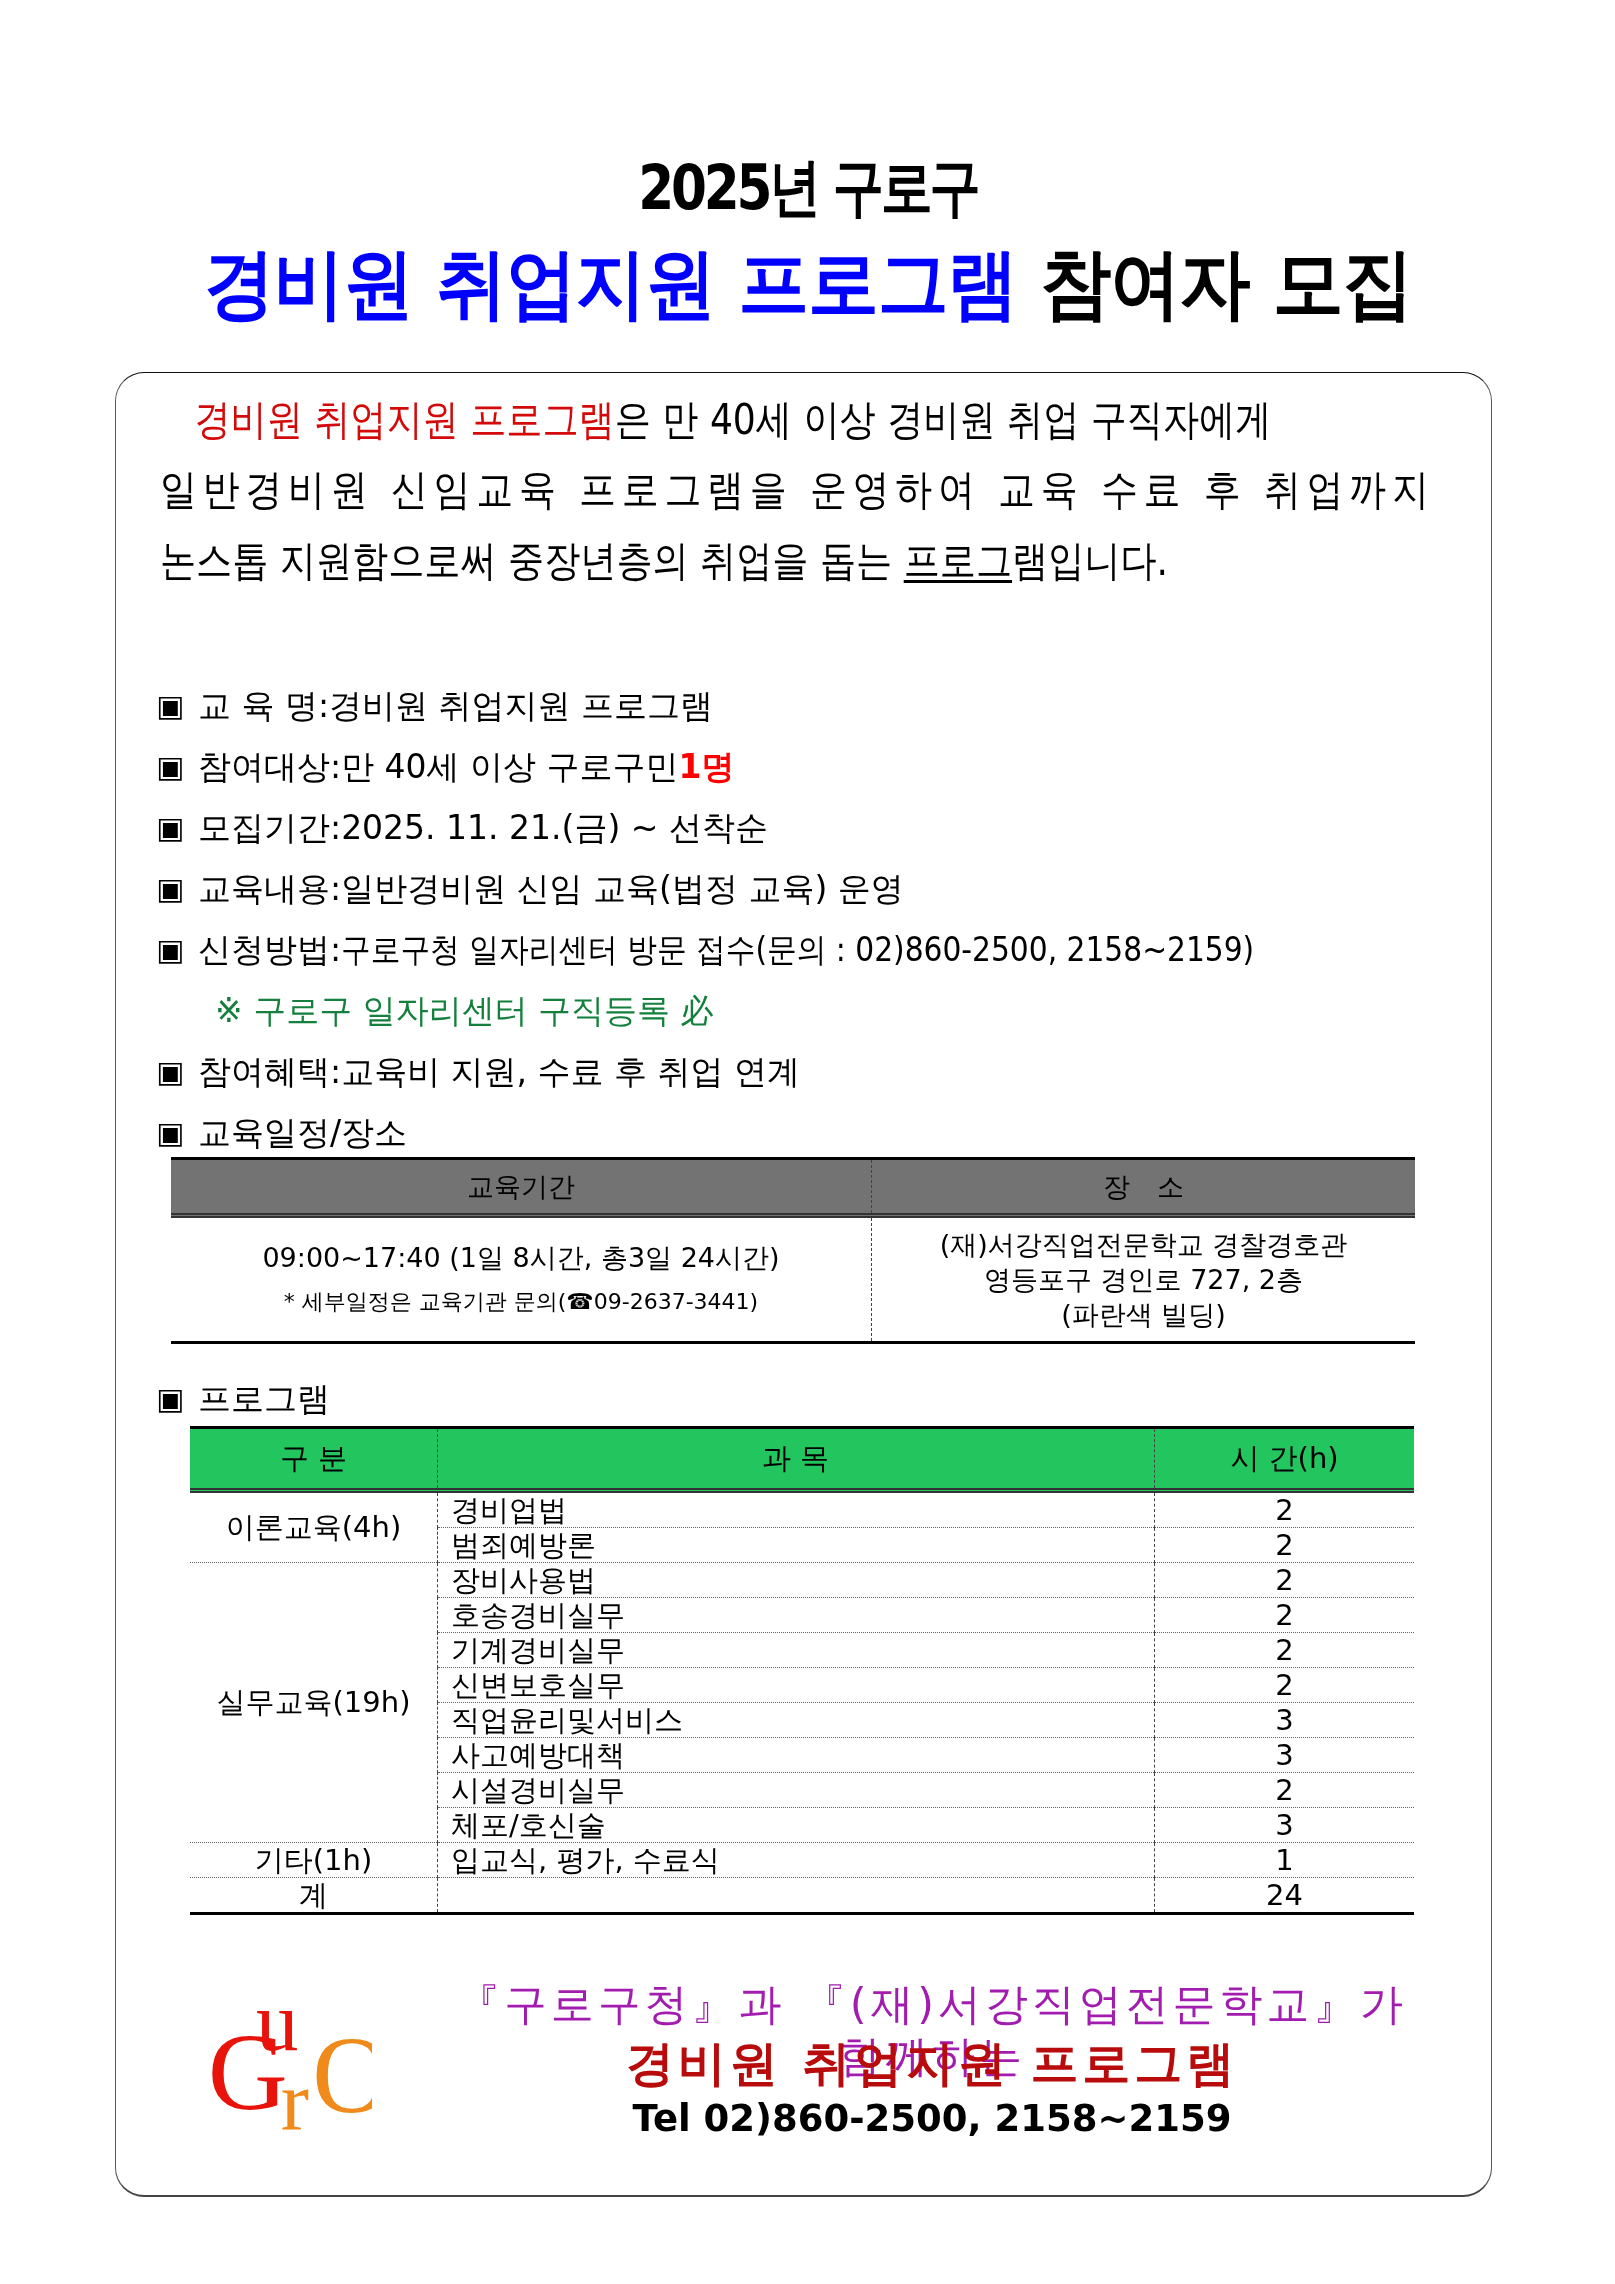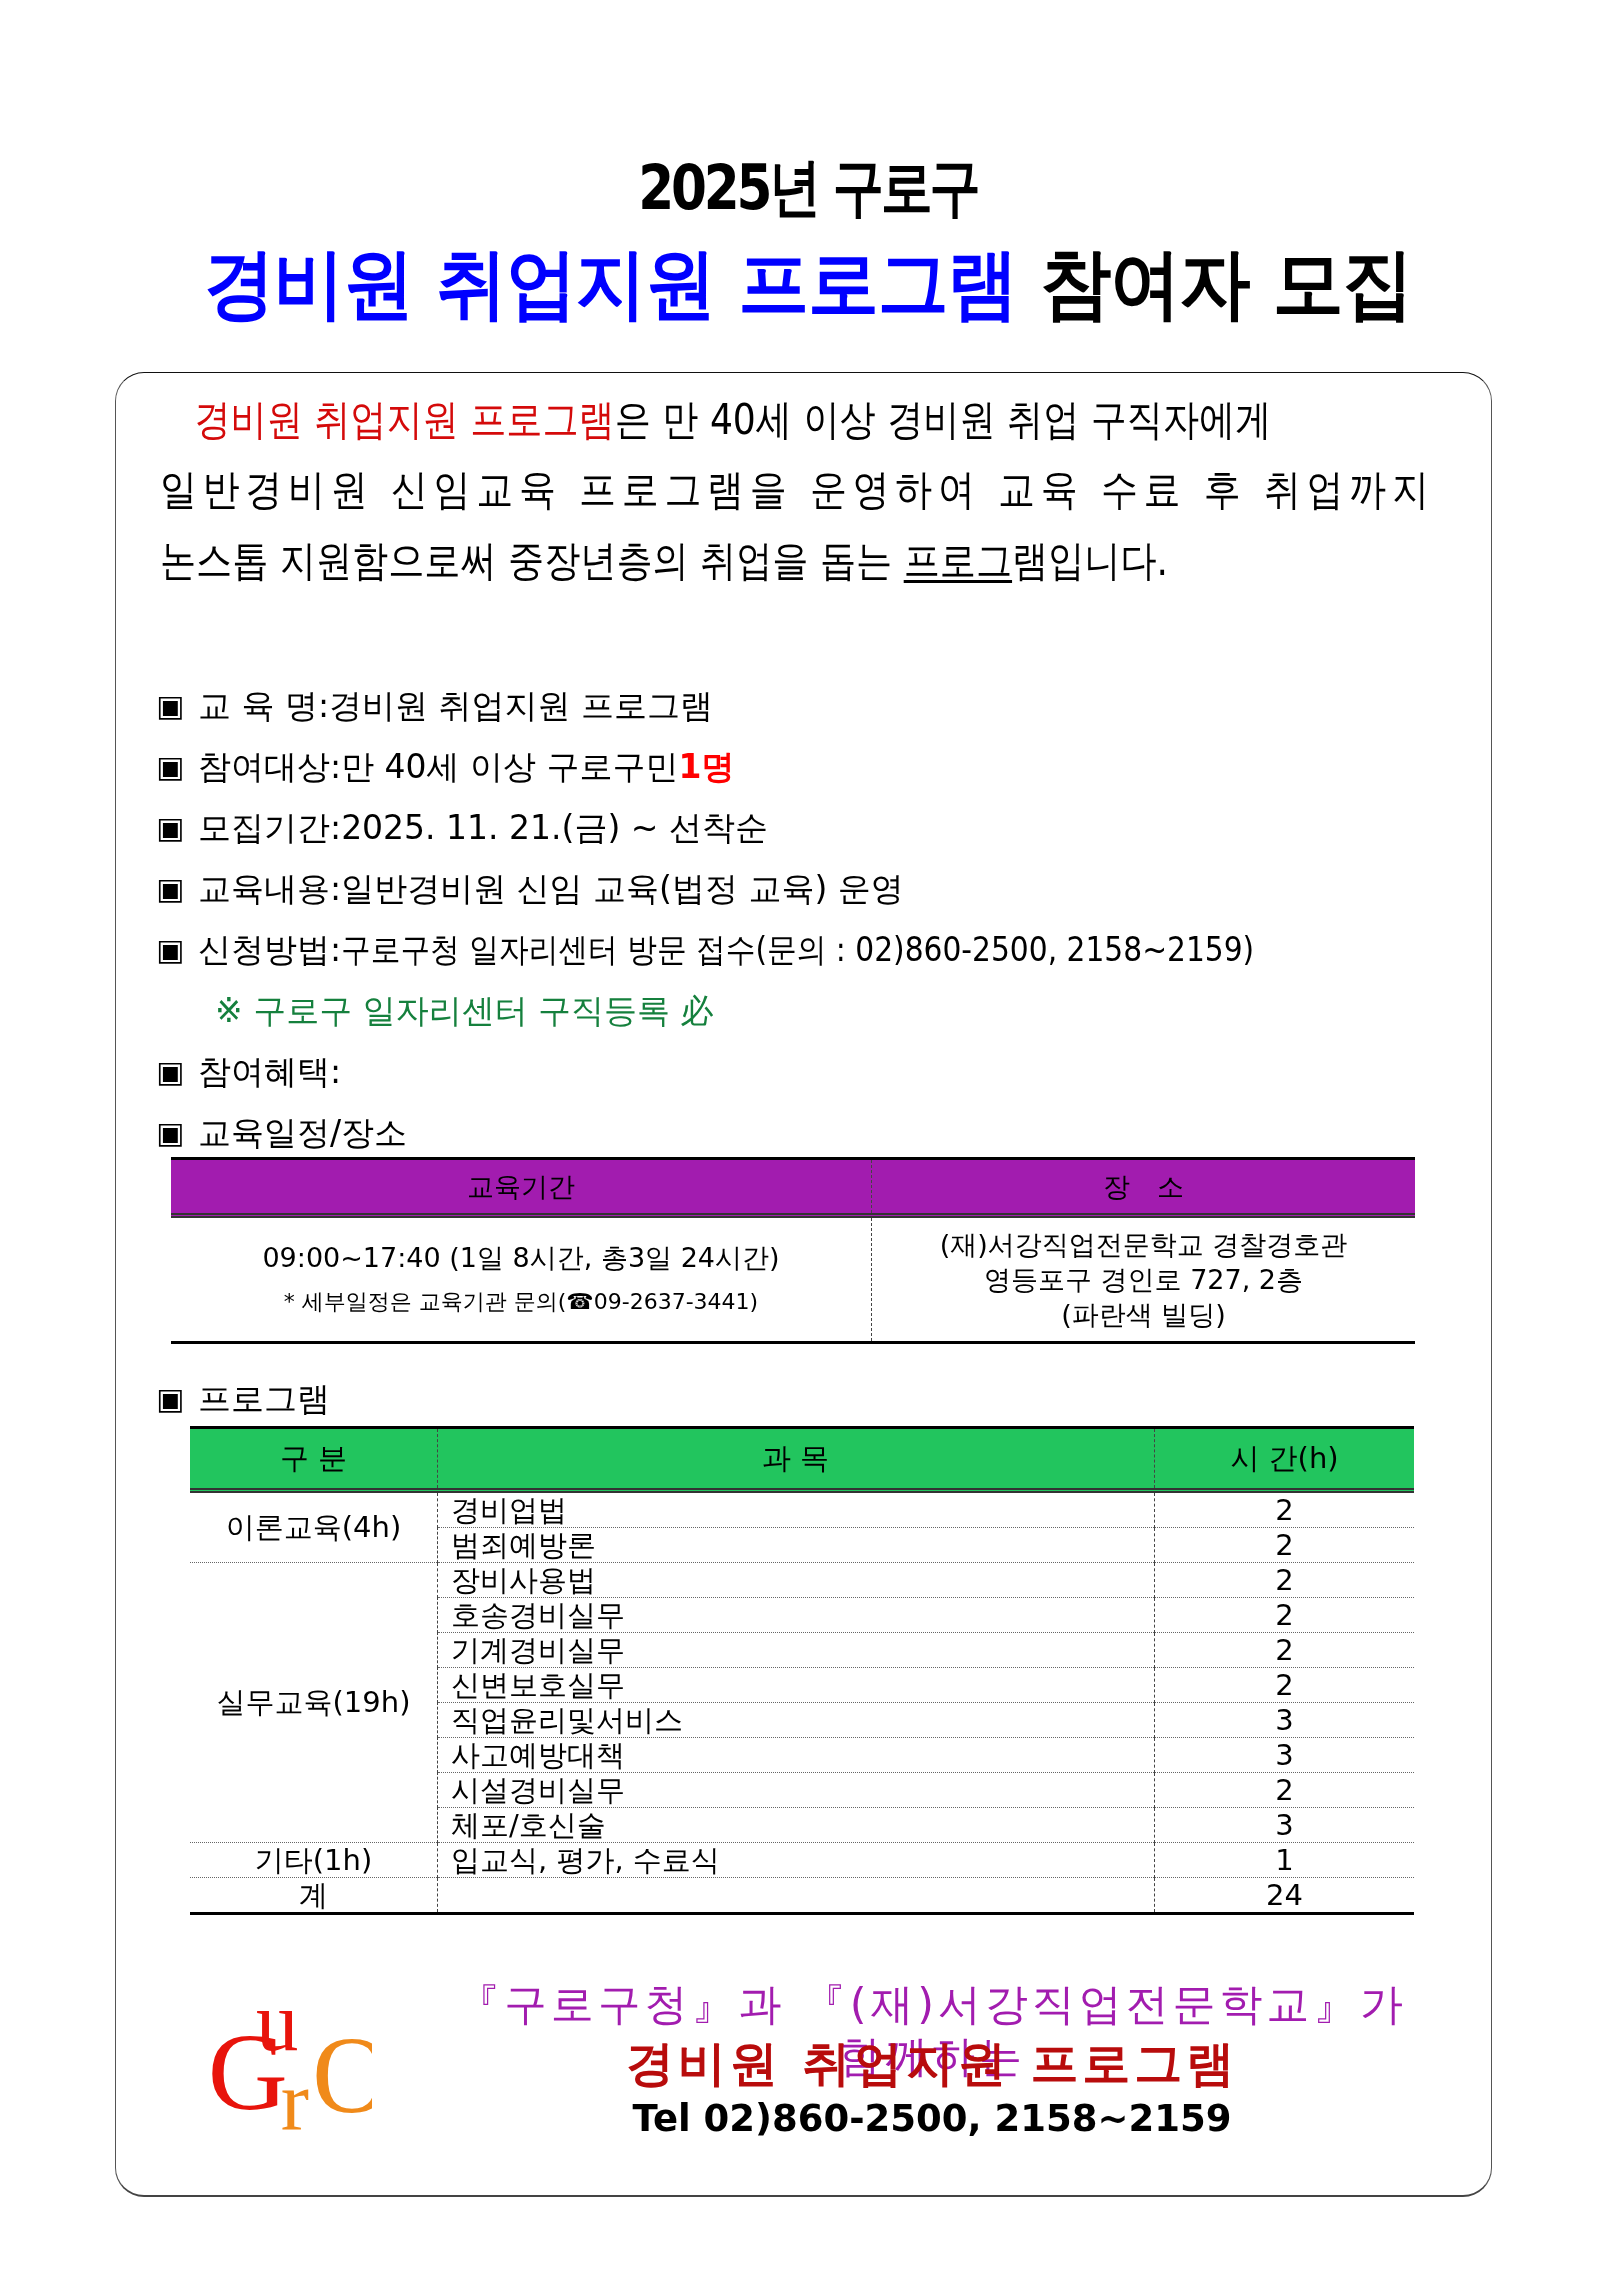--- a/index.html
+++ b/index.html
@@ -46,21 +46,21 @@
   .bl .txt { display: inline-block; }
   .note { color: #15803d; padding-left: 59px; }
   .red2 { color: #FF0000; font-weight: bold; }
 
   
   .sched {
     left: 171px; top: 1157px; width: 1244px; border-collapse: collapse;
     font-size: 27px; table-layout: fixed;
   }
   .sched th {
-    background: #a21caf; height: 51px; font-weight: normal;
+    background: #737373; height: 51px; font-weight: normal;
     border-top: 3.9px solid #000; border-bottom: 3.3px double #333;
     border-bottom-width: 5.2px;
   }
   .sched td { text-align: center; vertical-align: middle; height: 121px; border-bottom: 3.9px solid #000; line-height: 35px; }
   .sched .c1 { width: 698px; border-right: 1.3px dashed #444; }
   .sched .small { font-size: 22px; }
 
   
   .prog {
     left: 190px; top: 1426px; width: 1224px; border-collapse: collapse;
@@ -143,20 +143,21 @@
     <span class="mark">▣</span>
     <span class="lbl">신청방법</span>
     <span class="txt"> : </span>
     <span class="txt" style="transform: scaleX(0.9); transform-origin:left center;">구로구청 일자리센터 방문 접수(문의 : 02)860-2500, 2158~2159)</span>
   </div>
   <div class="bl note">※ 구로구 일자리센터 구직등록 必</div>
   <div class="bl">
     <span class="mark">▣</span>
     <span class="lbl">참여혜택</span>
     <span class="txt"> : </span>
+    <span class="txt">교육비 지원, 수료 후 취업 연계</span>
   </div>
   <div class="bl">
     <span class="mark">▣</span>
     <span class="lbl">교육일정/장소</span>
   </div>
 </div>
 
 <table class="abs sched">
   <tbody>
       <tr>

